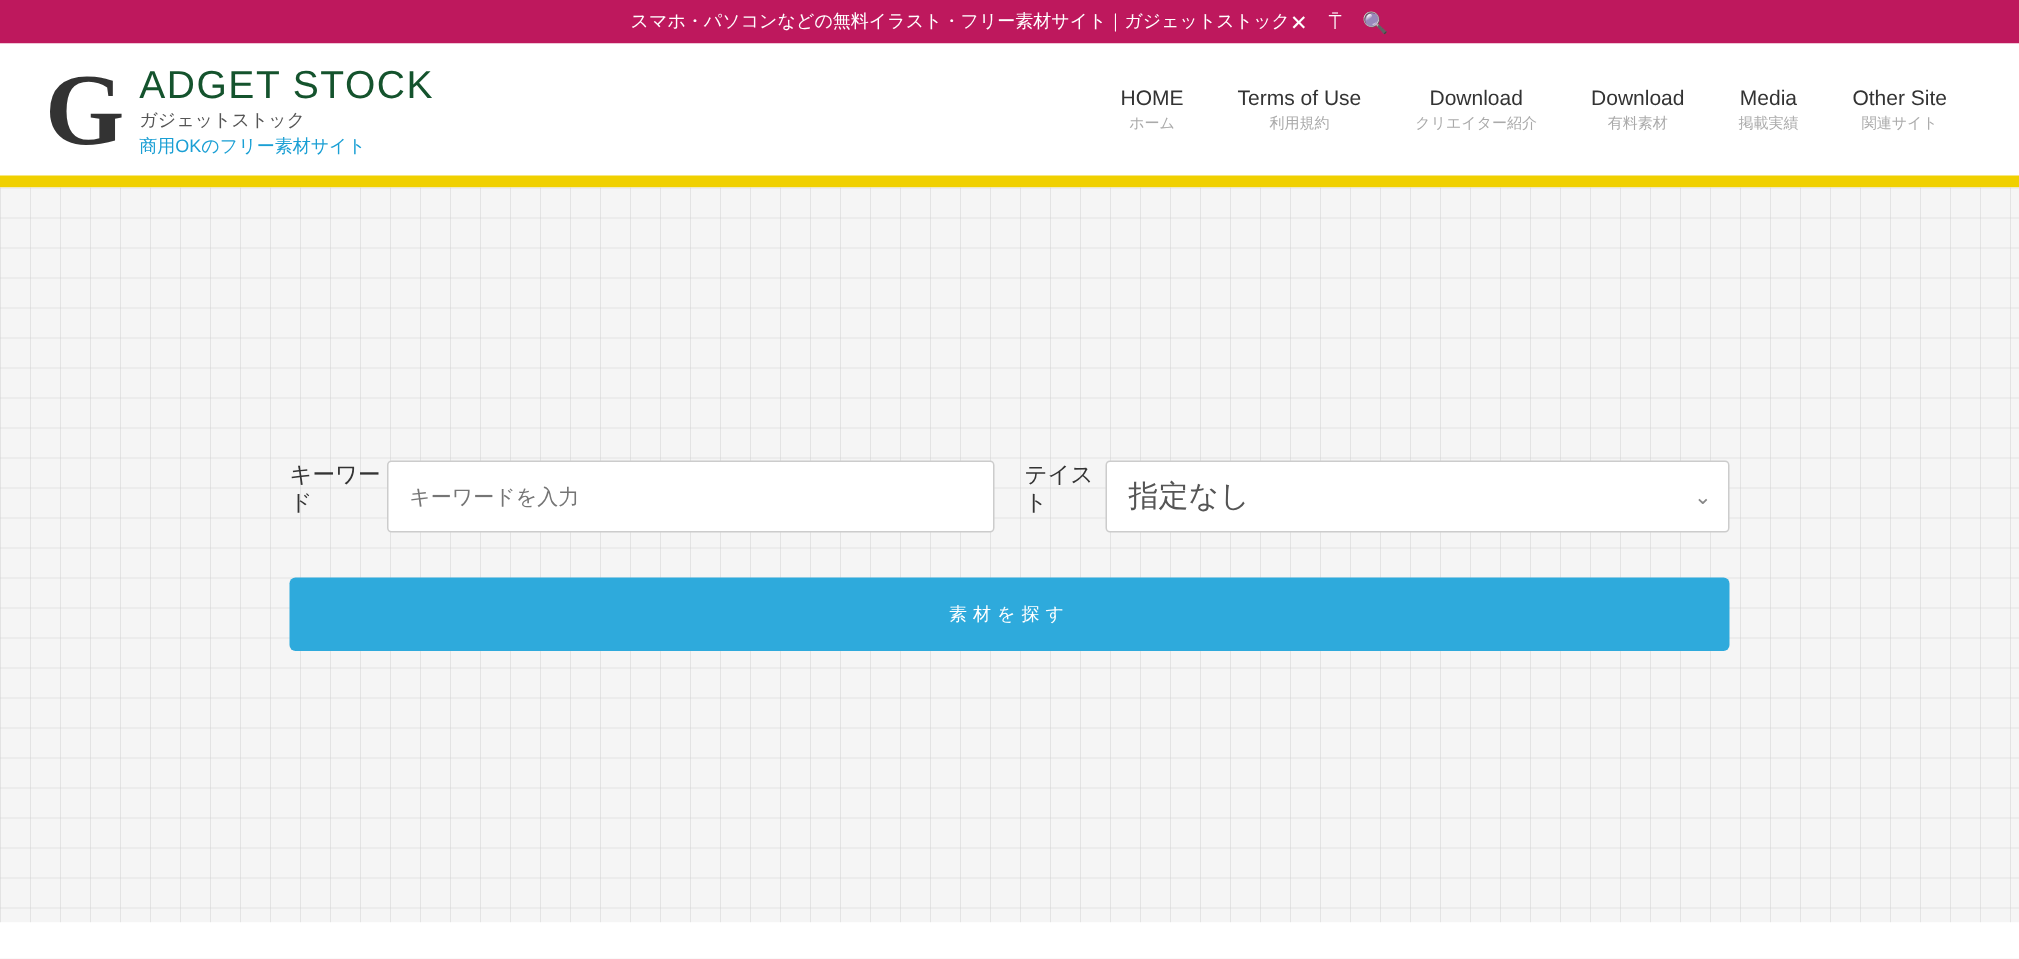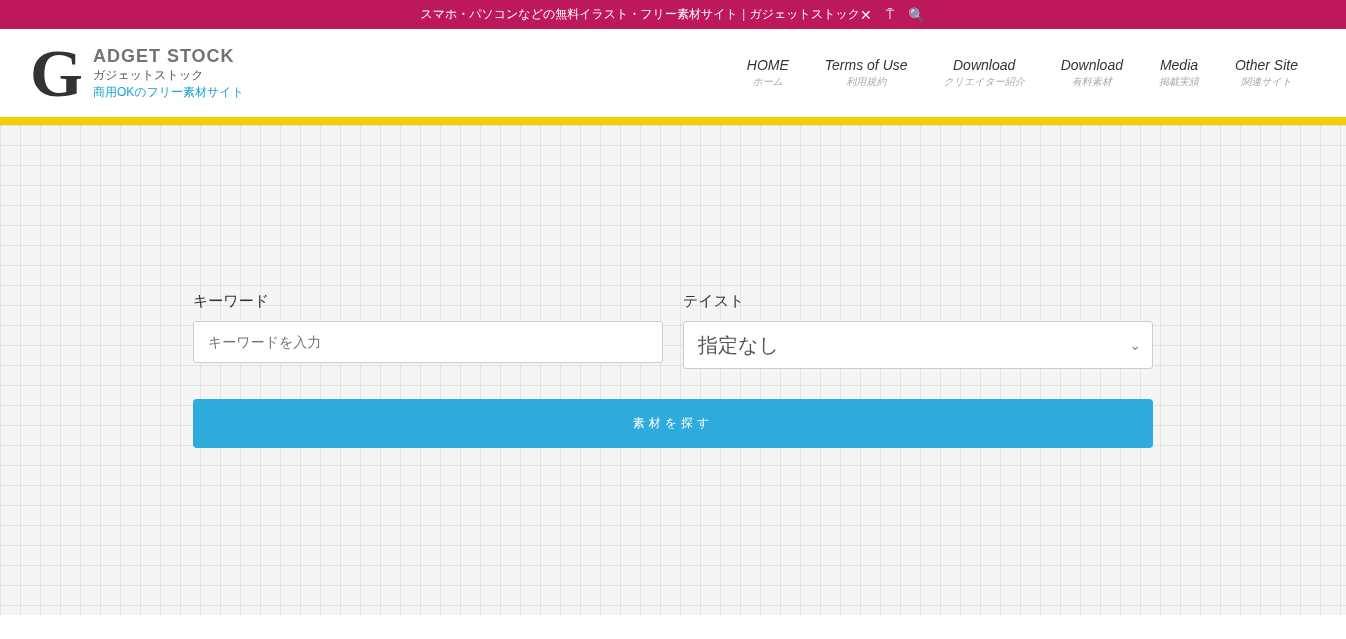--- a/index.html
+++ b/index.html
@@ -46,40 +46,39 @@
       color: #333;
       line-height: 1;
       font-family: Georgia, serif;
     }
     .logo-text-area {
       display: flex;
       flex-direction: column;
       justify-content: center;
     }
     .logo-title {
-      font-size: 18px;
-      font-weight: bold;
-      color: #737373;
+      font-size: 26px;
+      font-weight: normal;
+      color: #14532d;
       letter-spacing: 1px;
     }
     .logo-subtitle-jp {
       font-size: 12px;
       color: #555;
     }
     .logo-tagline {
       font-size: 12px;
       color: #1a9fd4;
     }
 
     
     nav {
       display: flex;
       gap: 0;
       align-items: center;
-      font-style: italic;
     }
     .nav-item {
       display: flex;
       flex-direction: column;
       align-items: center;
       padding: 6px 18px;
       cursor: pointer;
       text-decoration: none;
     }
     .nav-item-label {
@@ -121,21 +120,20 @@
 
     .search-row {
       display: flex;
       gap: 20px;
       margin-bottom: 20px;
     }
 
     .search-col {
       flex: 1;
       display: flex;
-      flex-direction: column;
     }
 
     .search-label {
       font-size: 15px;
       color: #333;
       margin-bottom: 10px;
       font-weight: 500;
     }
 
     .search-input {

